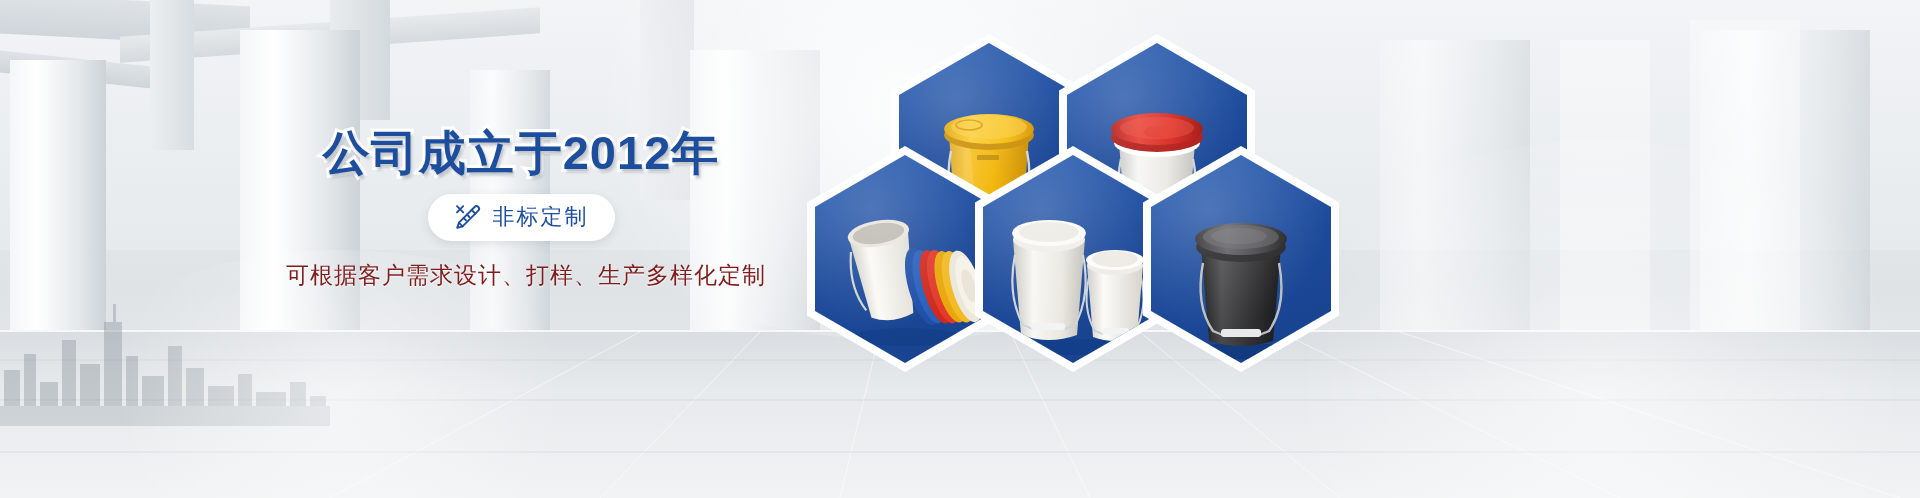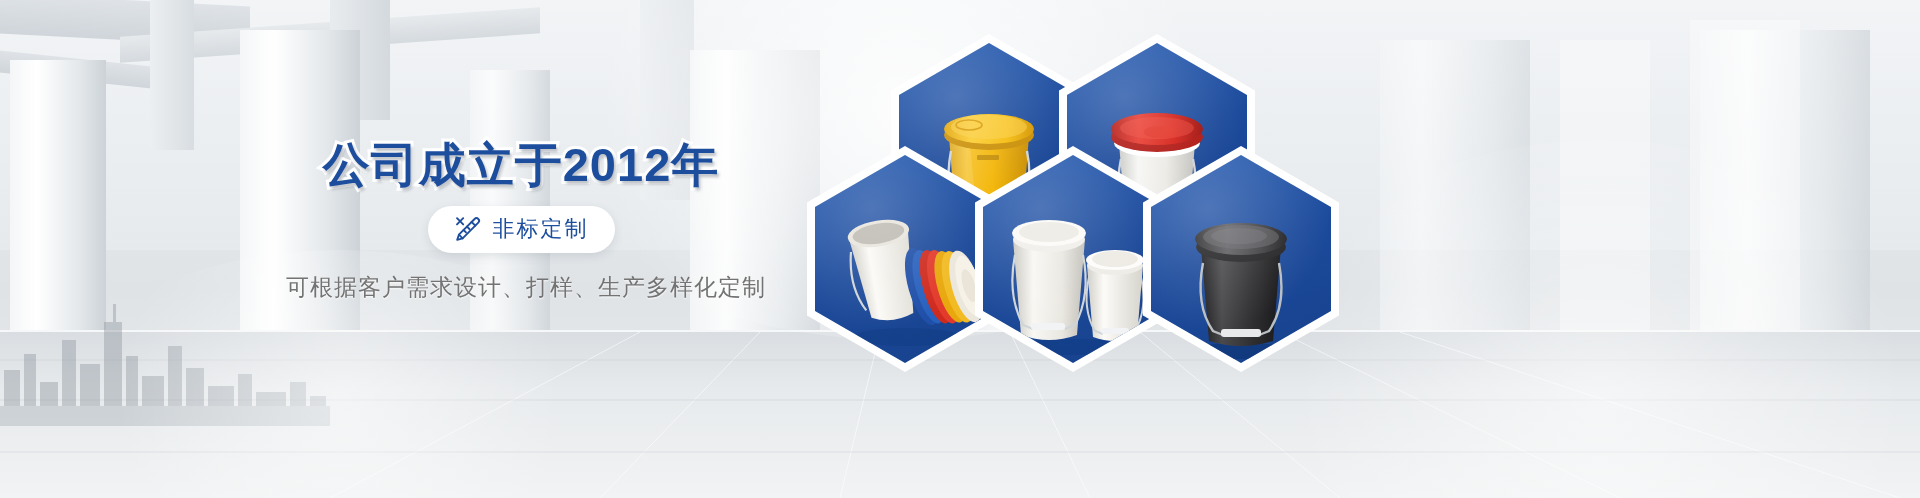--- a/index.html
+++ b/index.html
@@ -50,21 +50,21 @@
       background:radial-gradient(circle,rgba(255,255,255,.85),rgba(255,255,255,0) 68%);}
   .bloom2{left:1250px;top:140px;width:700px;height:520px;
       background:radial-gradient(circle,rgba(255,255,255,.55),rgba(255,255,255,0) 70%);}
   .bloom3{left:60px;top:250px;width:560px;height:300px;
       background:radial-gradient(circle,rgba(255,255,255,.5),rgba(255,255,255,0) 70%);}
 
   
   .skyline{position:absolute;left:0;bottom:72px;width:330px;height:130px;opacity:.42;}
 
   
-  .textblock{position:absolute;left:286px;top:140px;width:470px;text-align:center;}
+  .textblock{position:absolute;left:286px;top:128px;width:470px;text-align:center;}
 
   .headline{
     font-size:47px;line-height:1.06;font-weight:bold;letter-spacing:1px;
     color:#1d4e9e;
     -webkit-text-stroke:6px #ffffff;
     paint-order:stroke fill;
     text-shadow:2px 3px 3px rgba(90,100,112,.40);
     white-space:nowrap;
   }
 
@@ -73,21 +73,21 @@
     background:#ffffff;border-radius:34px;
     height:47px;padding:0 26px;gap:34px;
     box-shadow:0 3px 10px rgba(90,100,112,.16);
   }
   .pill-item{display:flex;align-items:center;gap:11px;}
   .pill-label{font-size:22px;color:#1d4e9e;letter-spacing:2px;
       font-family:"DejaVu Sans","Liberation Sans",sans-serif;white-space:nowrap;}
   .pill-icon{width:28px;height:28px;flex:0 0 28px;display:block;}
 
   .subtitle{
-    margin-top:19px;font-size:23px;color:#737373;letter-spacing:1px;
+    margin-top:19px;font-size:23px;color:#7f1d1d;letter-spacing:1px;
     font-family:"DejaVu Sans","Liberation Sans",sans-serif;white-space:nowrap;
     text-shadow:0 1px 2px rgba(255,255,255,.9);
   }
 
   
   .hexwrap{position:absolute;left:795px;top:22px;width:740px;height:360px;}
   .hex{position:absolute;width:180px;height:208px;
        clip-path:polygon(50% 0%,100% 25%,100% 75%,50% 100%,0% 75%,0% 25%);
        background:linear-gradient(160deg,#2a5fb4 0%,#1c4a9b 48%,#16418c 100%);
        overflow:hidden;}

